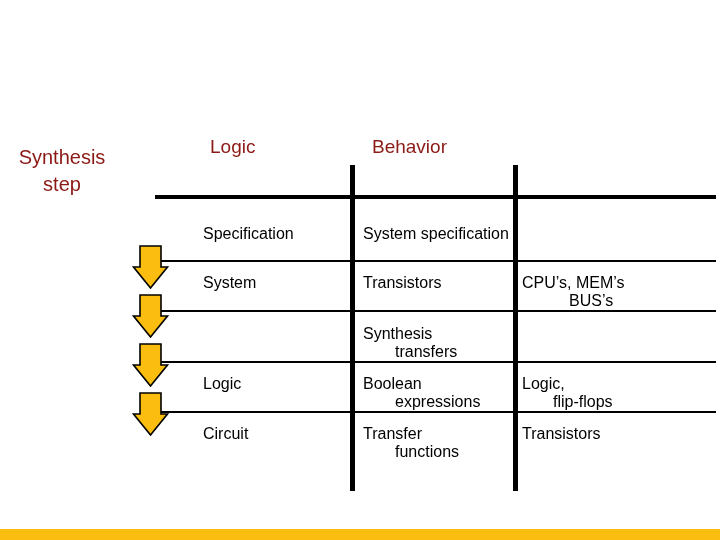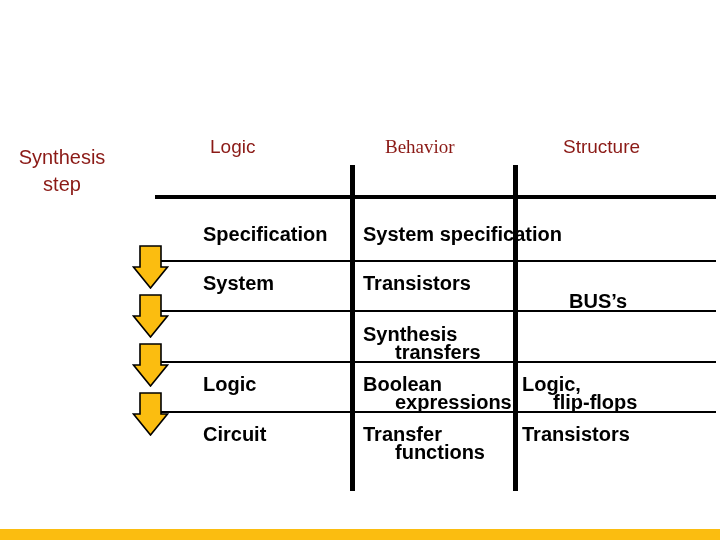--- a/index.html
+++ b/index.html
@@ -19,36 +19,36 @@
   .side-label{
     position:absolute;left:8px;top:144px;width:108px;
     text-align:center;color:var(--red);
     font-size:20px;line-height:27px;
   }
   .col-header{
     position:absolute;top:136px;
     color:var(--red);font-size:19px;white-space:nowrap;
   }
   #hdr-level{left:210px;}
-  #hdr-behavior{left:385px;font-family:Liberation Serif, serif;}
+  #hdr-behavior{left:372px;}
   #hdr-structure{left:563px;}
 
   .hline-thick{position:absolute;left:155px;top:195px;width:561px;height:4px;background:var(--ink);}
   .vline{position:absolute;top:165px;width:5px;height:326px;background:var(--ink);}
   #vline-1{left:350px;}
   #vline-2{left:513px;}
   .sep{position:absolute;left:160px;width:556px;height:2px;background:var(--ink);}
   #sep-1{top:260px;}
   #sep-2{top:310px;}
   #sep-3{top:361px;}
   #sep-4{top:411px;}
 
   .cell{
     position:absolute;color:var(--ink);
-    font-size:20px;line-height:18px;white-space:nowrap;font-weight:bold;
+    font-size:16px;line-height:18px;white-space:nowrap;
   }
 
   .arrow{position:absolute;left:132px;width:37px;height:44px;}
   #arrow-1{top:245px;}
   #arrow-2{top:294px;}
   #arrow-3{top:343px;}
   #arrow-4{top:392px;}
 
   .bottom-bar{
     position:absolute;left:0;bottom:0;width:720px;height:11px;
@@ -60,21 +60,20 @@
 
 <div id="slide">
 
   <div class="side-label">
     <div>Synthesis</div>
     <div>step</div>
   </div>
 
   <div class="col-header" id="hdr-level">Logic</div>
   <div class="col-header" id="hdr-behavior">Behavior</div>
-  <div class="col-header" id="hdr-structure">Structure</div>
 
   <div class="hline-thick"></div>
   <div class="vline" id="vline-1"></div>
   <div class="vline" id="vline-2"></div>
   <div class="sep" id="sep-1"></div>
   <div class="sep" id="sep-2"></div>
   <div class="sep" id="sep-3"></div>
   <div class="sep" id="sep-4"></div>
 
   <svg class="arrow" id="arrow-1" viewBox="0 0 37 44">
@@ -88,20 +87,21 @@
   </svg>
   <svg class="arrow" id="arrow-4" viewBox="0 0 37 44">
     <polygon points="8,1 29,1 29,22 35.5,22 18.5,43 1.5,22 8,22" fill="#FBBD10" stroke="#000" stroke-width="1.6"></polygon>
   </svg>
 
   <div class="cell" style="left:203px;top:225px">Specification</div>
   <div class="cell" style="left:363px;top:225px">System specification</div>
 
   <div class="cell" style="left:203px;top:274px">System</div>
   <div class="cell" style="left:363px;top:274px">Transistors</div>
+  <div class="cell" style="left:522px;top:274px">CPU’s, MEM’s</div>
   <div class="cell" style="left:569px;top:292px">BUS’s</div>
 
   <div class="cell" style="left:363px;top:325px">Synthesis</div>
   <div class="cell" style="left:395px;top:343px">transfers</div>
 
   <div class="cell" style="left:203px;top:375px">Logic</div>
   <div class="cell" style="left:363px;top:375px">Boolean</div>
   <div class="cell" style="left:395px;top:393px">expressions</div>
   <div class="cell" style="left:522px;top:375px">Logic,</div>
   <div class="cell" style="left:553px;top:393px">flip-flops</div>

